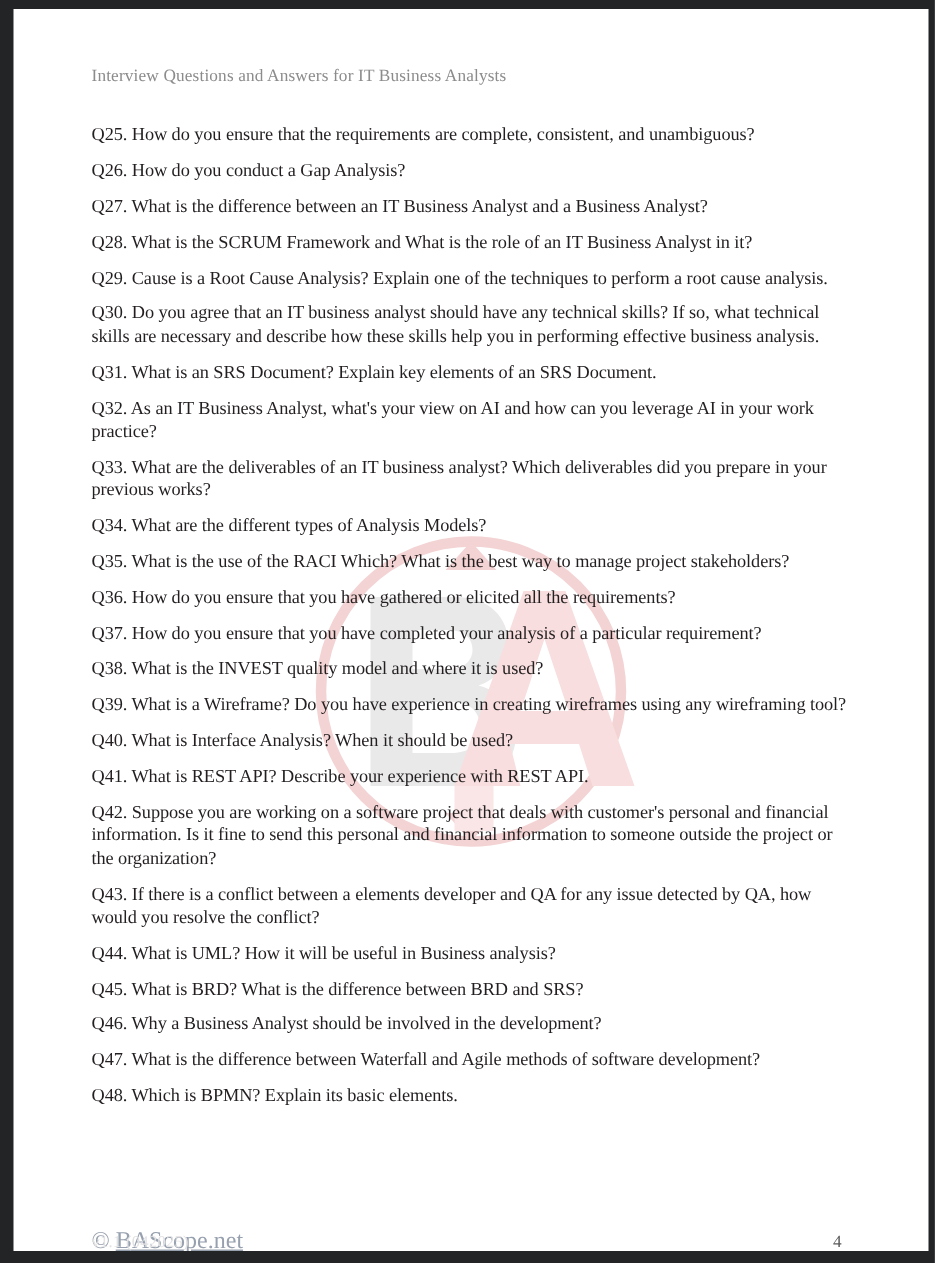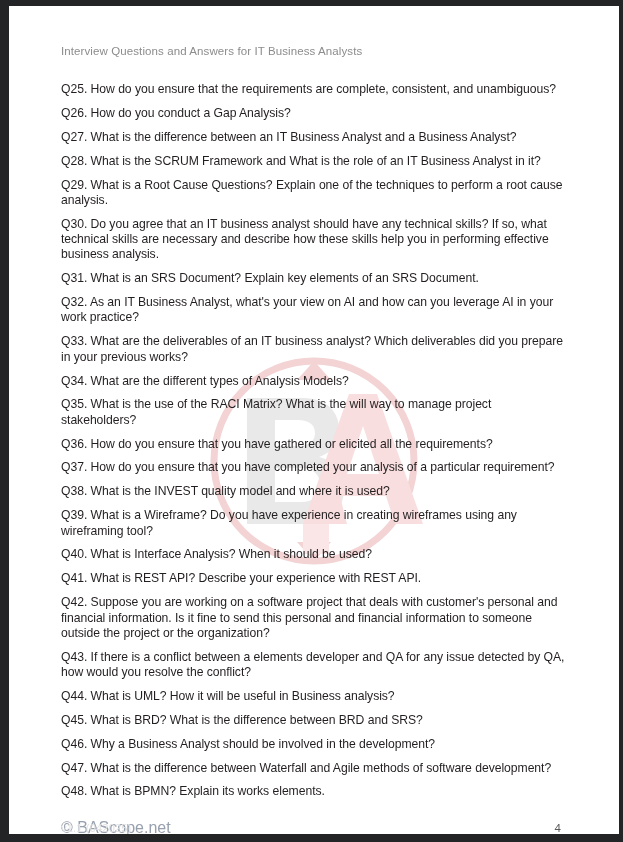--- a/index.html
+++ b/index.html
@@ -25,20 +25,21 @@
   
   #page-sheet {
     position: absolute;
     left: 9px;
     top: 6px;
     width: 610px;
     height: 828px;
     background: #ffffff;
     box-sizing: border-box;
     overflow: hidden;
+    font-family: Liberation Serif, serif;
   }
 
   
   #watermark {
     position: absolute;
     left: 50%;
     top: 455px;
     transform: translate(-50%, -50%);
     width: 230px;
     height: 230px;
@@ -143,40 +144,40 @@
 
     <div id="content">
 
       <div id="doc-header">Interview Questions and Answers for IT Business Analysts</div>
 
       <div id="questions">
         <p class="question">Q25. How do you ensure that the requirements are complete, consistent, and unambiguous?</p>
         <p class="question">Q26. How do you conduct a Gap Analysis?</p>
         <p class="question">Q27. What is the difference between an IT Business Analyst and a Business Analyst?</p>
         <p class="question">Q28. What is the SCRUM Framework and What is the role of an IT Business Analyst in it?</p>
-        <p class="question">Q29. What is a Root Cause Questions? Explain one of the techniques to perform a root cause analysis.</p>
+        <p class="question">Q29. Cause is a Root Cause Analysis? Explain one of the techniques to perform a root cause analysis.</p>
         <p class="question">Q30. Do you agree that an IT business analyst should have any technical skills? If so, what technical skills are necessary and describe how these skills help you in performing effective business analysis.</p>
         <p class="question">Q31. What is an SRS Document? Explain key elements of an SRS Document.</p>
         <p class="question">Q32. As an IT Business Analyst, what's your view on AI and how can you leverage AI in your work practice?</p>
         <p class="question">Q33. What are the deliverables of an IT business analyst? Which deliverables did you prepare in your previous works?</p>
         <p class="question">Q34. What are the different types of Analysis Models?</p>
-        <p class="question">Q35. What is the use of the RACI Matrix? What is the will way to manage project stakeholders?</p>
+        <p class="question">Q35. What is the use of the RACI Which? What is the best way to manage project stakeholders?</p>
         <p class="question">Q36. How do you ensure that you have gathered or elicited all the requirements?</p>
         <p class="question">Q37. How do you ensure that you have completed your analysis of a particular requirement?</p>
         <p class="question">Q38. What is the INVEST quality model and where it is used?</p>
         <p class="question">Q39. What is a Wireframe? Do you have experience in creating wireframes using any wireframing tool?</p>
         <p class="question">Q40. What is Interface Analysis? When it should be used?</p>
         <p class="question">Q41. What is REST API? Describe your experience with REST API.</p>
         <p class="question">Q42. Suppose you are working on a software project that deals with customer's personal and financial information. Is it fine to send this personal and financial information to someone outside the project or the organization?</p>
         <p class="question">Q43. If there is a conflict between a elements developer and QA for any issue detected by QA, how would you resolve the conflict?</p>
         <p class="question">Q44. What is UML? How it will be useful in Business analysis?</p>
         <p class="question">Q45. What is BRD? What is the difference between BRD and SRS?</p>
         <p class="question">Q46. Why a Business Analyst should be involved in the development?</p>
         <p class="question">Q47. What is the difference between Waterfall and Agile methods of software development?</p>
-        <p class="question">Q48. What is BPMN? Explain its works elements.</p>
+        <p class="question">Q48. Which is BPMN? Explain its basic elements.</p>
       </div>
 
     </div>
 
     <div id="doc-footer">
       <div id="footer-copyright">
         <span>©</span>
         <a id="footer-link" href="#">BAScope.net</a>
       </div>
       <div id="footer-version">v1.1 (042025)</div>

